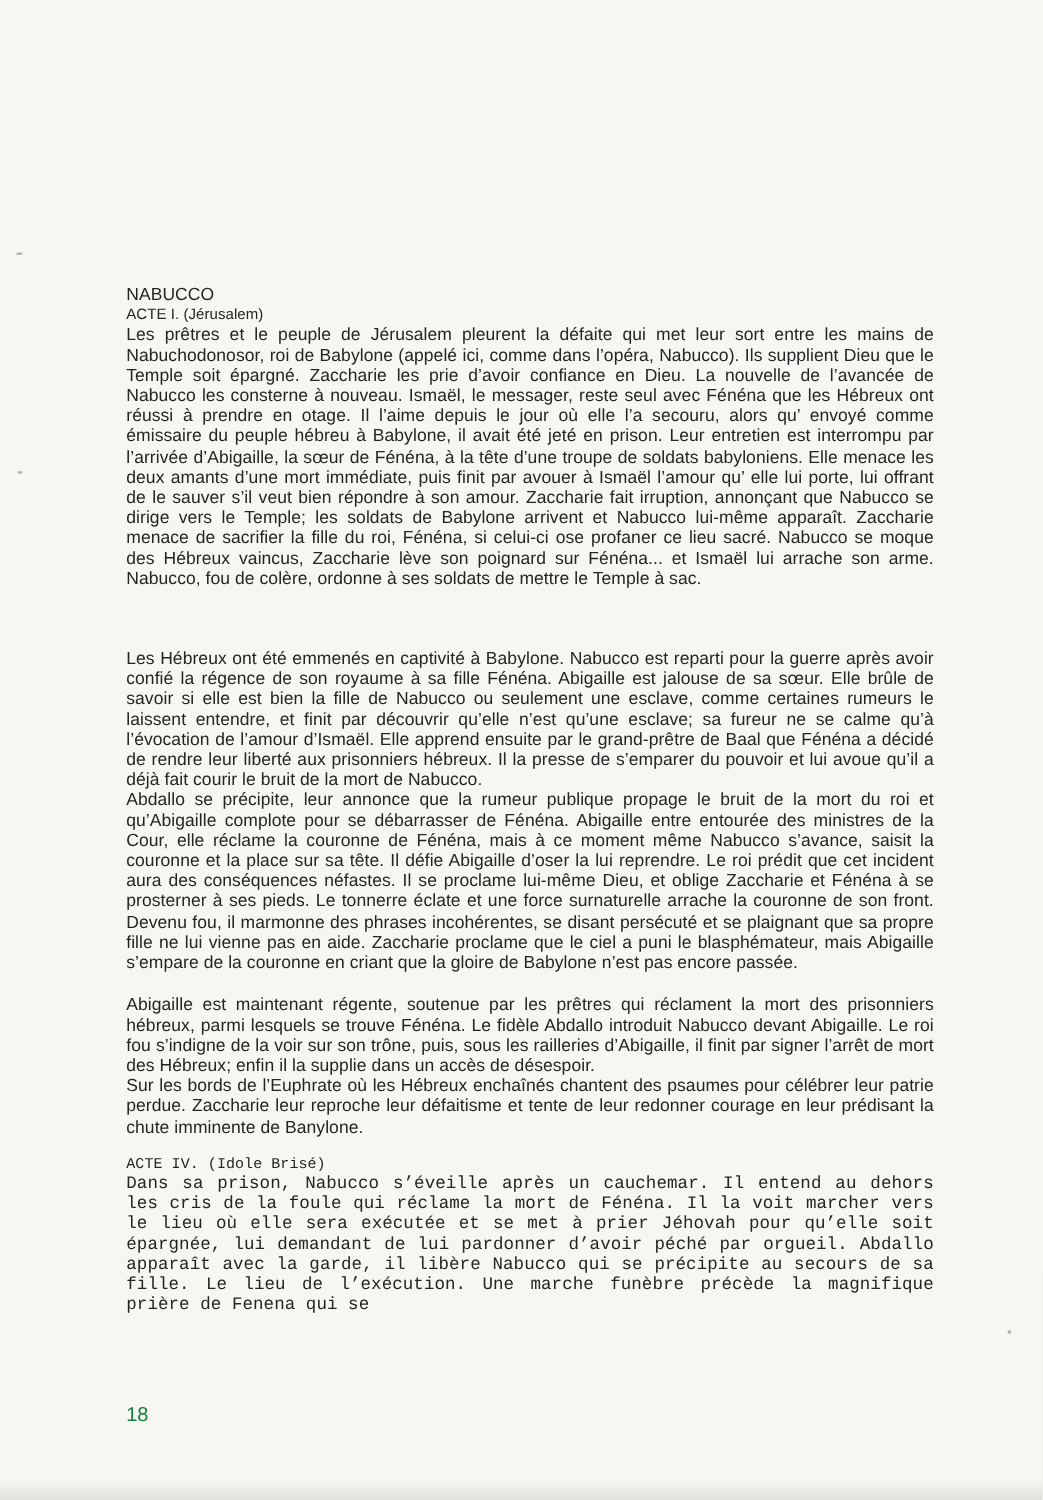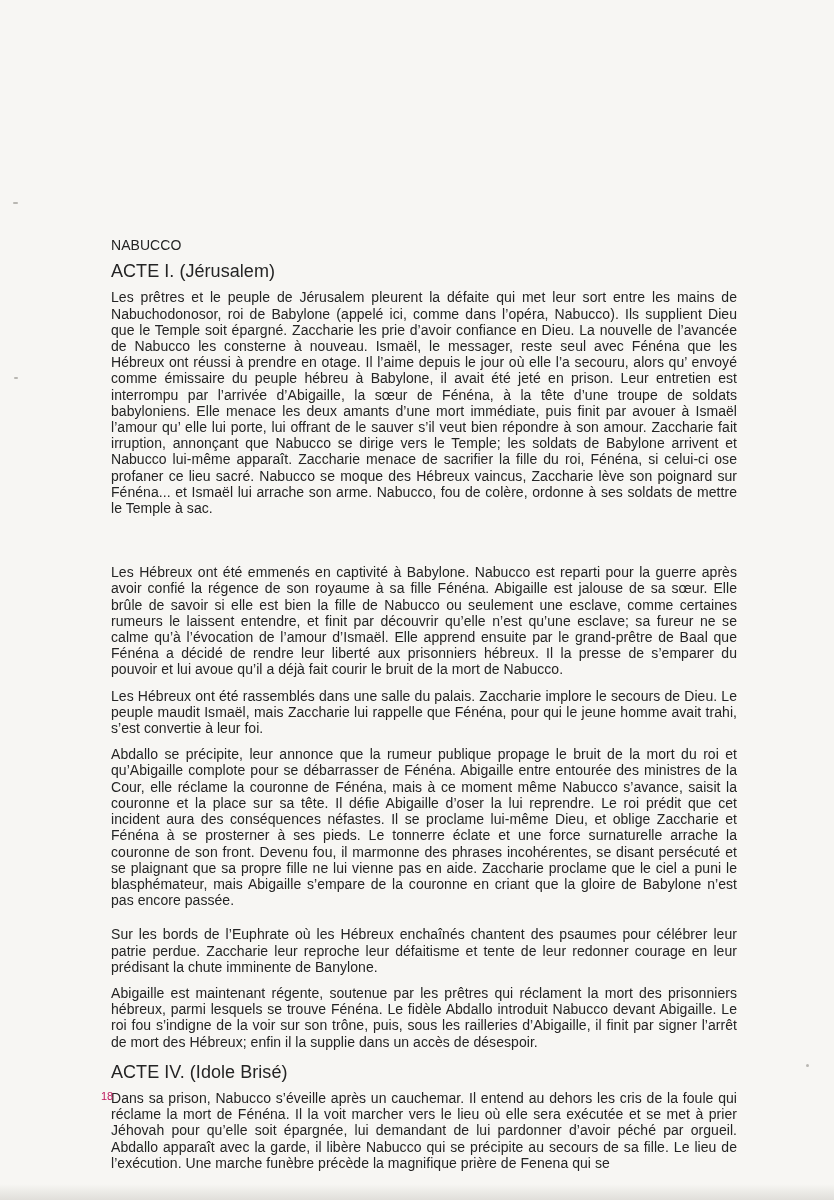--- a/index.html
+++ b/index.html
@@ -28,42 +28,42 @@
   }
   .page-title {
     margin: 0;
     font-size: 14px;
     font-weight: 400;
     line-height: 16.2px;
     text-align: left;
   }
   .act-heading {
     margin: 0;
-    font-size: 18px;
+    font-size: 12px;
     font-weight: 400;
     line-height: 16.2px;
     text-align: left;
   }
   .content p {
-    margin: 10px;
+    margin: 0;
     text-align: justify;
     hyphens: none;
     -webkit-hyphens: none;
   }
   section { margin: 0; }
   .sec-2 { margin-top: 48px; }
   .sec-3 { margin-top: 18px; }
-  .sec-4 { margin-top: 14px; }
+  .sec-4 { margin-top: 14px; font-family: Liberation Mono, monospace; }
   .page-number {
     position: absolute;
     left: 101px;
-    top: 1088px;
-    font-size: 11px;
+    top: 1124px;
+    font-size: 16px;
     line-height: 17px;
-    color: #be185d;
+    color: #15803d;
   }
   .bottom-edge {
     position: absolute;
     left: 0;
     bottom: 0;
     width: 100%;
     height: 16px;
     background: linear-gradient(to bottom, rgba(210,208,202,0) 0%, rgba(205,203,197,0.55) 100%);
     pointer-events: none;
   }
@@ -85,27 +85,26 @@
 
     <p class="page-title">NABUCCO</p>
 
     <section class="sec-1">
       <p class="act-heading">ACTE I. (Jérusalem)</p>
       <p>Les prêtres et le peuple de Jérusalem pleurent la défaite qui met leur sort entre les mains de Nabuchodonosor, roi de Babylone (appelé ici, comme dans l’opéra, Nabucco). Ils supplient Dieu que le Temple soit épargné. Zaccharie les prie d’avoir confiance en Dieu. La nouvelle de l’avancée de Nabucco les consterne à nouveau. Ismaël, le messager, reste seul avec Fénéna que les Hébreux ont réussi à prendre en otage. Il l’aime depuis le jour où elle l’a secouru, alors qu’ envoyé comme émissaire du peuple hébreu à Babylone, il avait été jeté en prison. Leur entretien est interrompu par l’arrivée d’Abigaille, la sœur de Fénéna, à la tête d’une troupe de soldats babyloniens. Elle menace les deux amants d’une mort immédiate, puis finit par avouer à Ismaël l’amour qu’ elle lui porte, lui offrant de le sauver s’il veut bien répondre à son amour. Zaccharie fait irruption, annonçant que Nabucco se dirige vers le Temple; les soldats de Babylone arrivent et Nabucco lui-même apparaît. Zaccharie menace de sacrifier la fille du roi, Fénéna, si celui-ci ose profaner ce lieu sacré. Nabucco se moque des Hébreux vaincus, Zaccharie lève son poignard sur Fénéna... et Ismaël lui arrache son arme. Nabucco, fou de colère, ordonne à ses soldats de mettre le Temple à sac.</p>
     </section>
 
     <section class="sec-2">
       <p>Les Hébreux ont été emmenés en captivité à Babylone. Nabucco est reparti pour la guerre après avoir confié la régence de son royaume à sa fille Fénéna. Abigaille est jalouse de sa sœur. Elle brûle de savoir si elle est bien la fille de Nabucco ou seulement une esclave, comme certaines rumeurs le laissent entendre, et finit par découvrir qu’elle n’est qu’une esclave; sa fureur ne se calme qu’à l’évocation de l’amour d’Ismaël. Elle apprend ensuite par le grand-prêtre de Baal que Fénéna a décidé de rendre leur liberté aux prisonniers hébreux. Il la presse de s’emparer du pouvoir et lui avoue qu’il a déjà fait courir le bruit de la mort de Nabucco.</p>
-      <p>Les Hébreux ont été rassemblés dans une salle du palais. Zaccharie implore le secours de Dieu. Le peuple maudit Ismaël, mais Zaccharie lui rappelle que Fénéna, pour qui le jeune homme avait trahi, s’est convertie à leur foi.</p>
       <p>Abdallo se précipite, leur annonce que la rumeur publique propage le bruit de la mort du roi et qu’Abigaille complote pour se débarrasser de Fénéna. Abigaille entre entourée des ministres de la Cour, elle réclame la couronne de Fénéna, mais à ce moment même Nabucco s’avance, saisit la couronne et la place sur sa tête. Il défie Abigaille d’oser la lui reprendre. Le roi prédit que cet incident aura des conséquences néfastes. Il se proclame lui-même Dieu, et oblige Zaccharie et Fénéna à se prosterner à ses pieds. Le tonnerre éclate et une force surnaturelle arrache la couronne de son front. Devenu fou, il marmonne des phrases incohérentes, se disant persécuté et se plaignant que sa propre fille ne lui vienne pas en aide. Zaccharie proclame que le ciel a puni le blasphémateur, mais Abigaille s’empare de la couronne en criant que la gloire de Babylone n’est pas encore passée.</p>
     </section>
 
     <section class="sec-3">
+      <p>Abigaille est maintenant régente, soutenue par les prêtres qui réclament la mort des prisonniers hébreux, parmi lesquels se trouve Fénéna. Le fidèle Abdallo introduit Nabucco devant Abigaille. Le roi fou s’indigne de la voir sur son trône, puis, sous les railleries d’Abigaille, il finit par signer l’arrêt de mort des Hébreux; enfin il la supplie dans un accès de désespoir.</p>
       <p>Sur les bords de l’Euphrate où les Hébreux enchaînés chantent des psaumes pour célébrer leur patrie perdue. Zaccharie leur reproche leur défaitisme et tente de leur redonner courage en leur prédisant la chute imminente de Banylone.</p>
-      <p>Abigaille est maintenant régente, soutenue par les prêtres qui réclament la mort des prisonniers hébreux, parmi lesquels se trouve Fénéna. Le fidèle Abdallo introduit Nabucco devant Abigaille. Le roi fou s’indigne de la voir sur son trône, puis, sous les railleries d’Abigaille, il finit par signer l’arrêt de mort des Hébreux; enfin il la supplie dans un accès de désespoir.</p>
     </section>
 
     <section class="sec-4">
       <p class="act-heading">ACTE IV. (Idole Brisé)</p>
       <p>Dans sa prison, Nabucco s’éveille après un cauchemar. Il entend au dehors les cris de la foule qui réclame la mort de Fénéna. Il la voit marcher vers le lieu où elle sera exécutée et se met à prier Jéhovah pour qu’elle soit épargnée, lui demandant de lui pardonner d’avoir péché par orgueil. Abdallo apparaît avec la garde, il libère Nabucco qui se précipite au secours de sa fille. Le lieu de l’exécution. Une marche funèbre précède la magnifique prière de Fenena qui se</p>
     </section>
 
   </div>
 
   <div class="page-number">18</div>

